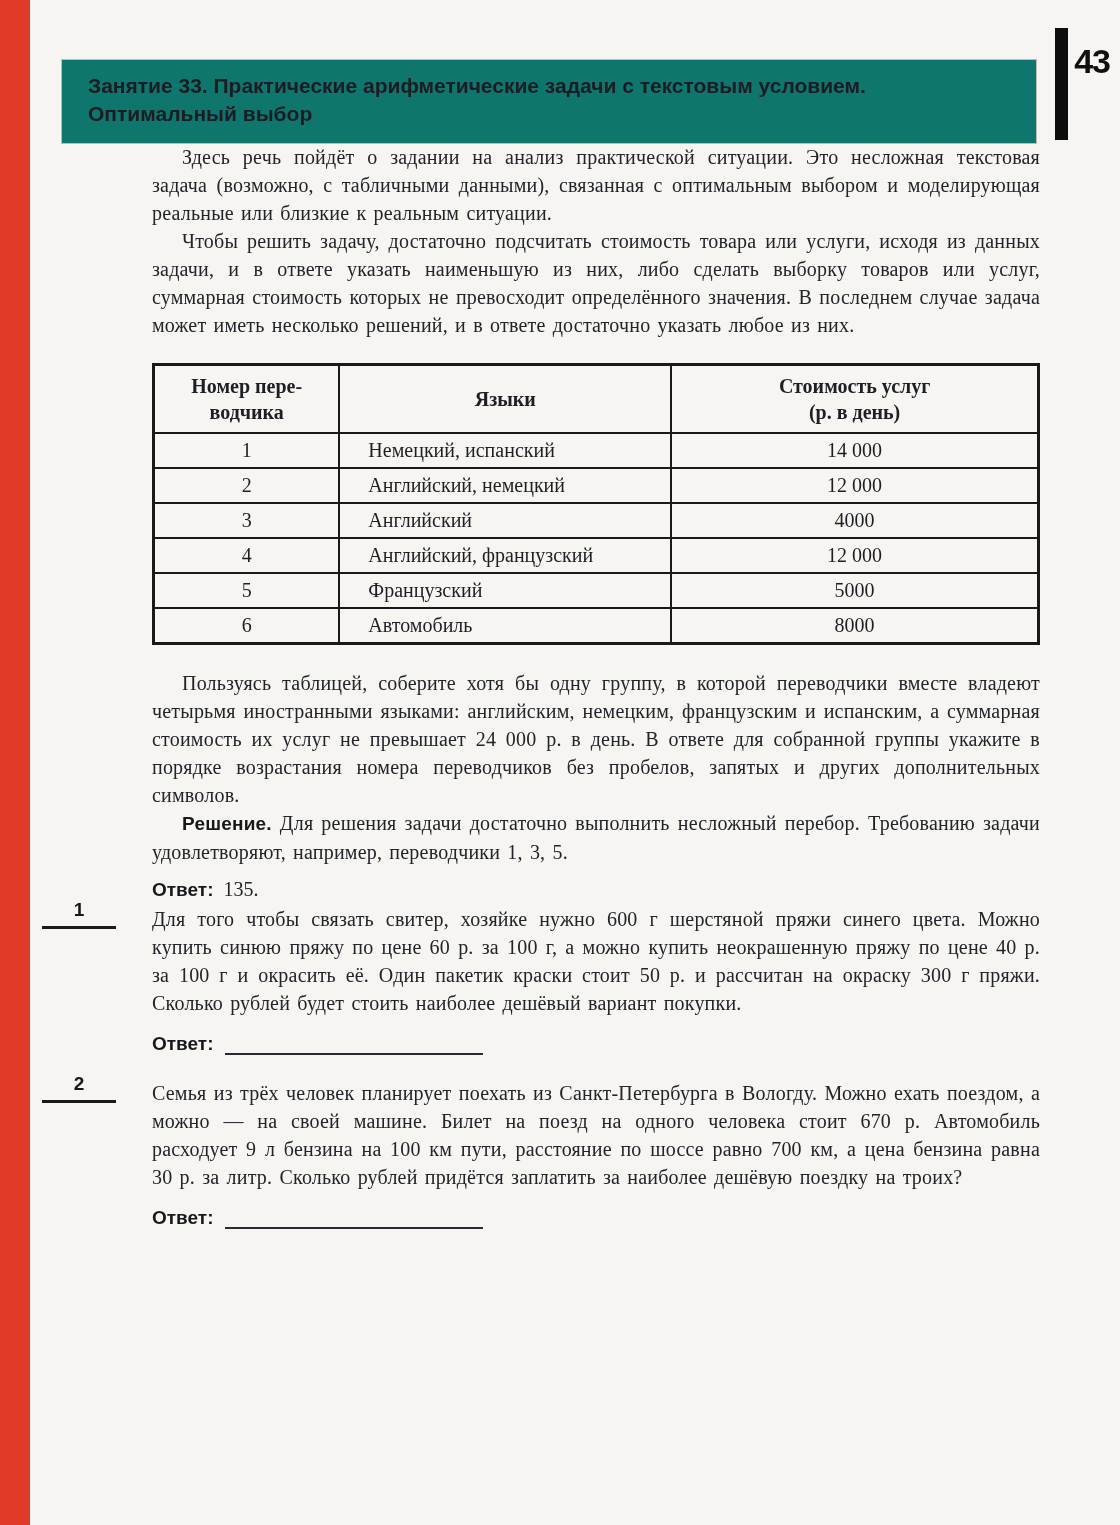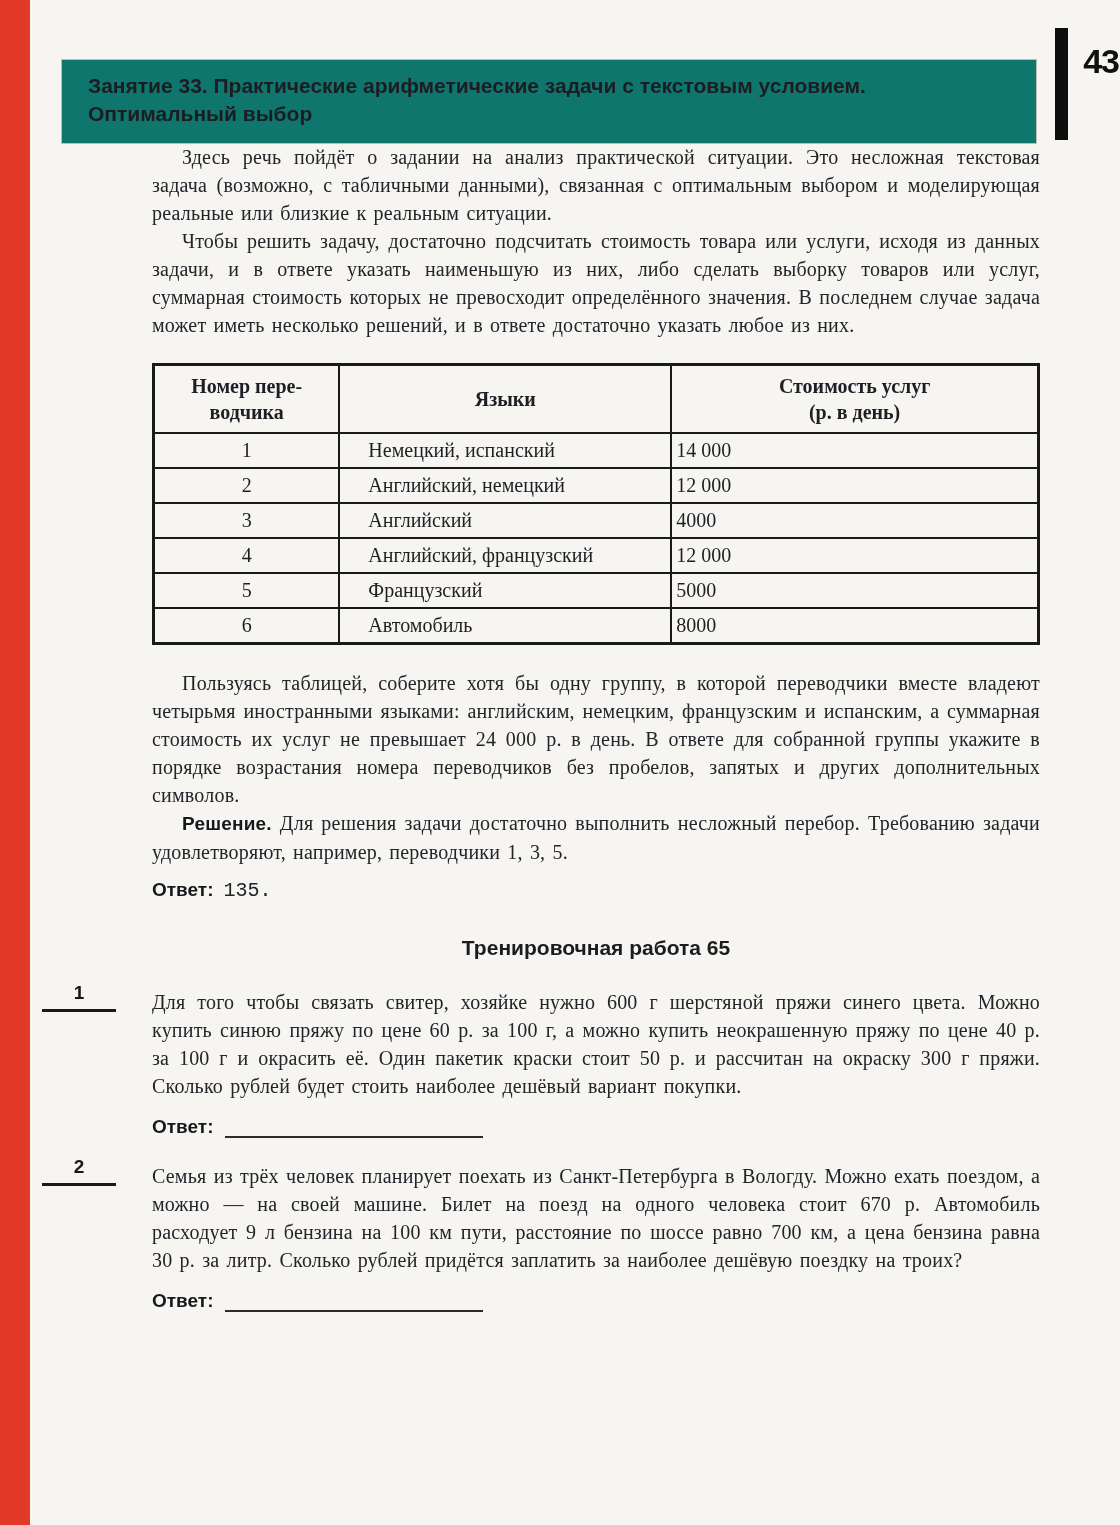--- a/index.html
+++ b/index.html
@@ -15,21 +15,21 @@
     position: absolute; left: 0; top: 0;
     width: 30px; height: 1525px;
     background: #e23a28;
   }
   .black-tab {
     position: absolute; top: 28px; right: 52px;
     width: 13px; height: 112px;
     background: #0d0d0d;
   }
   .page-number {
-    position: absolute; top: 42px; right: 1px;
+    position: absolute; top: 42px; right: 10px;
     font-family: "Liberation Sans", sans-serif;
     font-weight: bold; font-size: 34px;
     color: #101010; letter-spacing: -1px;
   }
   .header-band {
     margin: 60px 84px 0 62px;
     background: #0f766e;
     padding: 12px 18px 14px 26px;
     font-family: "Liberation Sans", sans-serif;
     font-weight: bold; font-size: 21px;
@@ -59,21 +59,21 @@
     border: 2px solid #191919;
     font-size: 20px; color: #1e1e24;
   }
   table.cand th {
     font-weight: bold; text-align: center;
     padding: 7px 6px; white-space: pre-line; line-height: 1.3;
   }
   th.w1 { width: 21%; } th.w2 { width: 37.5%; } th.w3 { width: 41.5%; }
   td.num  { text-align: center; padding: 5px 4px; }
   td.lang { text-align: left;   padding: 5px 6px 5px 28px; font-family: Liberation Serif, serif; }
-  td.cost { padding: 5px 4px; }
+  td.cost { text-align: center; padding: 5px 4px; }
   .answer-ex { margin: 12px 0 0 0; font-size: 20px; }
   .train-title {
     font-family: "Liberation Sans", sans-serif;
     font-weight: bold; font-size: 21px;
     text-align: center; margin: 34px 0 28px 0;
     color: #1b1b20;
   }
   .problem { position: relative; margin-top: 4px; }
   .problem-num {
     position: absolute; left: -110px; top: -6px;
@@ -85,21 +85,21 @@
   }
   .answer-row {
     margin: 16px 0 24px 0; font-size: 20px;
     display: flex; align-items: flex-end;
   }
   .blank {
     display: inline-block; width: 258px;
     border-bottom: 2px solid #2a2a30;
     margin-left: 12px; height: 18px;
   }
-  .ans-val { margin-left: 10px; font-family: Liberation Mono, monospace; }
+  .ans-val { margin-left: 10px; }
 </style>
 </head>
 <body>
 
 <div>
   <div class="red-stripe"></div>
   <div class="black-tab"></div>
   <div class="page-number">43</div>
 
   <div class="header-band">Занятие 33. Практические арифметические задачи с текстовым условием.
@@ -154,21 +154,20 @@
         </tr>
       </tbody>
     </table>
 
     <p class="body indent">Пользуясь таблицей, соберите хотя бы одну группу, в которой переводчики вместе владеют четырьмя иностранными языками: английским, немецким, французским и испанским, а суммарная стоимость их услуг не превышает 24 000 р. в день. В ответе для собранной группы укажите в порядке возрастания номера переводчиков без пробелов, запятых и других дополнительных символов.</p>
 
     <p class="body indent gap"><b class="lbl">Решение.</b> <span>Для решения задачи достаточно выполнить несложный перебор. Требованию задачи удовлетворяют, например, переводчики 1, 3, 5.</span></p>
 
     <p class="answer-ex"><b>Ответ:</b><span class="ans-val">135.</span></p>
 
-    <div class="train-title">Тренировочная работа 65</div>
 
     <div class="problem">
       <div class="problem-num">1</div>
       <p class="body">Для того чтобы связать свитер, хозяйке нужно 600 г шерстяной пряжи синего цвета. Можно купить синюю пряжу по цене 60 р. за 100 г, а можно купить неокрашенную пряжу по цене 40 р. за 100 г и окрасить её. Один пакетик краски стоит 50 р. и рассчитан на окраску 300 г пряжи. Сколько рублей будет стоить наиболее дешёвый вариант покупки.</p>
       <div class="answer-row">
         <b>Ответ:</b>
         <span class="blank"></span>
       </div>
     </div>
 

